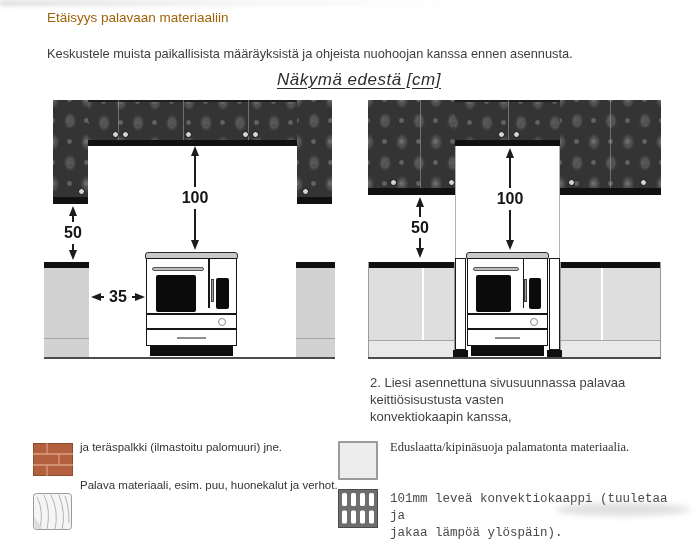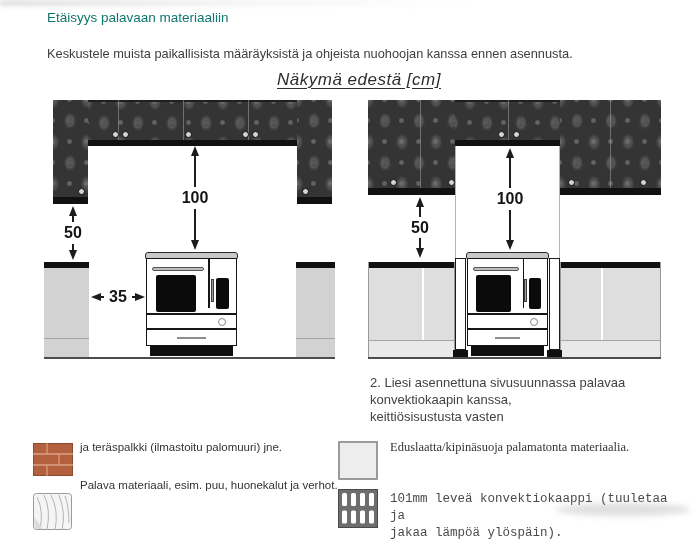--- a/index.html
+++ b/index.html
@@ -2,21 +2,21 @@
 <html><head>
 <meta charset="utf-8">
 <style>
   * { margin:0; padding:0; box-sizing:border-box; }
   body { background:#fff; }
   .page {
     position:relative; width:696px; height:550px; background:#ffffff;
     font-family:"Liberation Sans", sans-serif; overflow:hidden;
   }
   
-  .hdr-title { position:absolute; left:47px; top:10px; font-size:13.5px; color:#0f766e; }
+  .hdr-title { position:absolute; left:47px; top:10px; font-size:13.5px; color:#a16207; }
   .hdr-line1 { position:absolute; left:47px; top:28px; font-size:12.8px; color:#3d3d3d; }
   .hdr-line2 { position:absolute; left:47px; top:46px; font-size:12.8px; color:#3d3d3d; }
   .view-label {
     position:absolute; left:0; top:70px; width:696px; text-align:center;
     font-size:17px; font-style:italic; color:#2d2d2d;
     text-decoration:underline; text-underline-offset:3px; letter-spacing:.5px;padding-left:22px;
   }
   
   .smudge-top { position:absolute; left:0; top:0; width:470px; height:6px;
     background:linear-gradient(90deg, rgba(175,175,175,.4), rgba(200,200,200,.18) 55%, transparent);
@@ -246,22 +246,22 @@
       <i class="ah ah-up"></i>
       <i class="seg-v"></i>
       <b class="dim-label">50</b>
       <i class="seg-v"></i>
       <i class="ah ah-down"></i>
     </div>
   </div>
 
   <div class="caption cap2">
     <div>2. Liesi asennettuna sivusuunnassa palavaa</div>
+    <div>keittiösisustusta vasten</div>
     <div>konvektiokaapin kanssa,</div>
-    <div>keittiösisustusta vasten</div>
   </div>
 
   <svg class="legend-icon" style="left:33px; top:443px;" width="40" height="33">
     <rect x="0.5" y="0.5" width="39" height="32" fill="#b2603d" stroke="#8a4a30"></rect>
     <line x1="0" y1="11" x2="40" y2="11" stroke="#dba183" stroke-width="1.5"></line>
     <line x1="0" y1="22" x2="40" y2="22" stroke="#dba183" stroke-width="1.5"></line>
     <line x1="14" y1="0" x2="14" y2="11" stroke="#dba183" stroke-width="1.2"></line>
     <line x1="26" y1="11" x2="26" y2="22" stroke="#dba183" stroke-width="1.2"></line>
     <line x1="14" y1="22" x2="14" y2="33" stroke="#dba183" stroke-width="1.2"></line>
   </svg>

